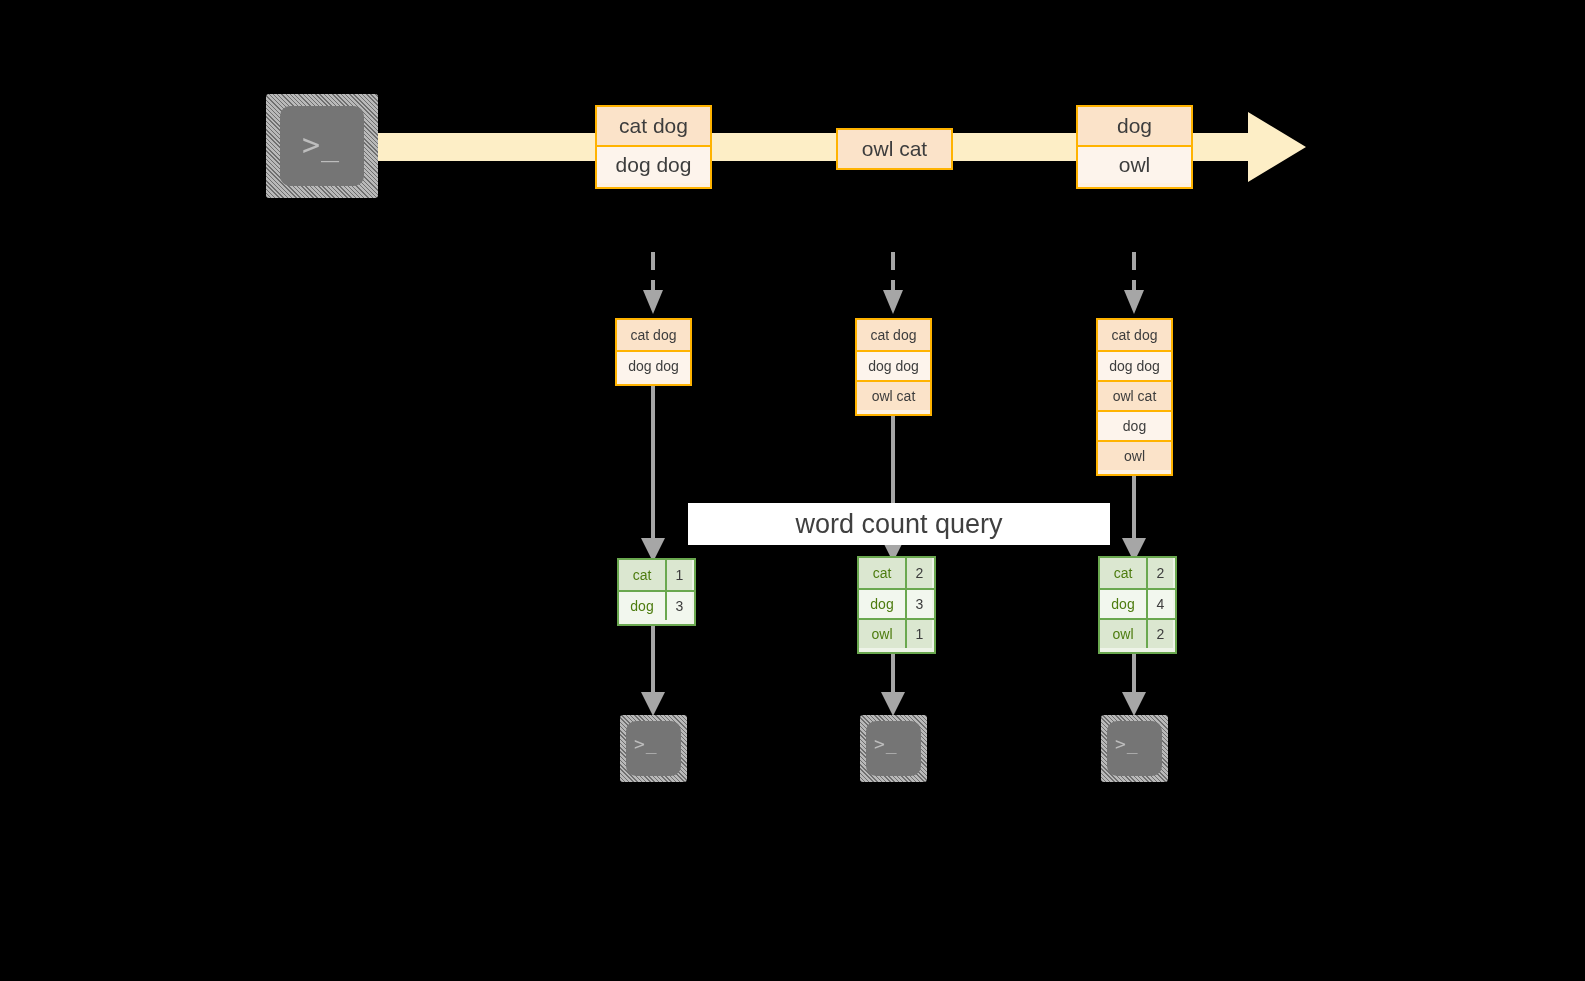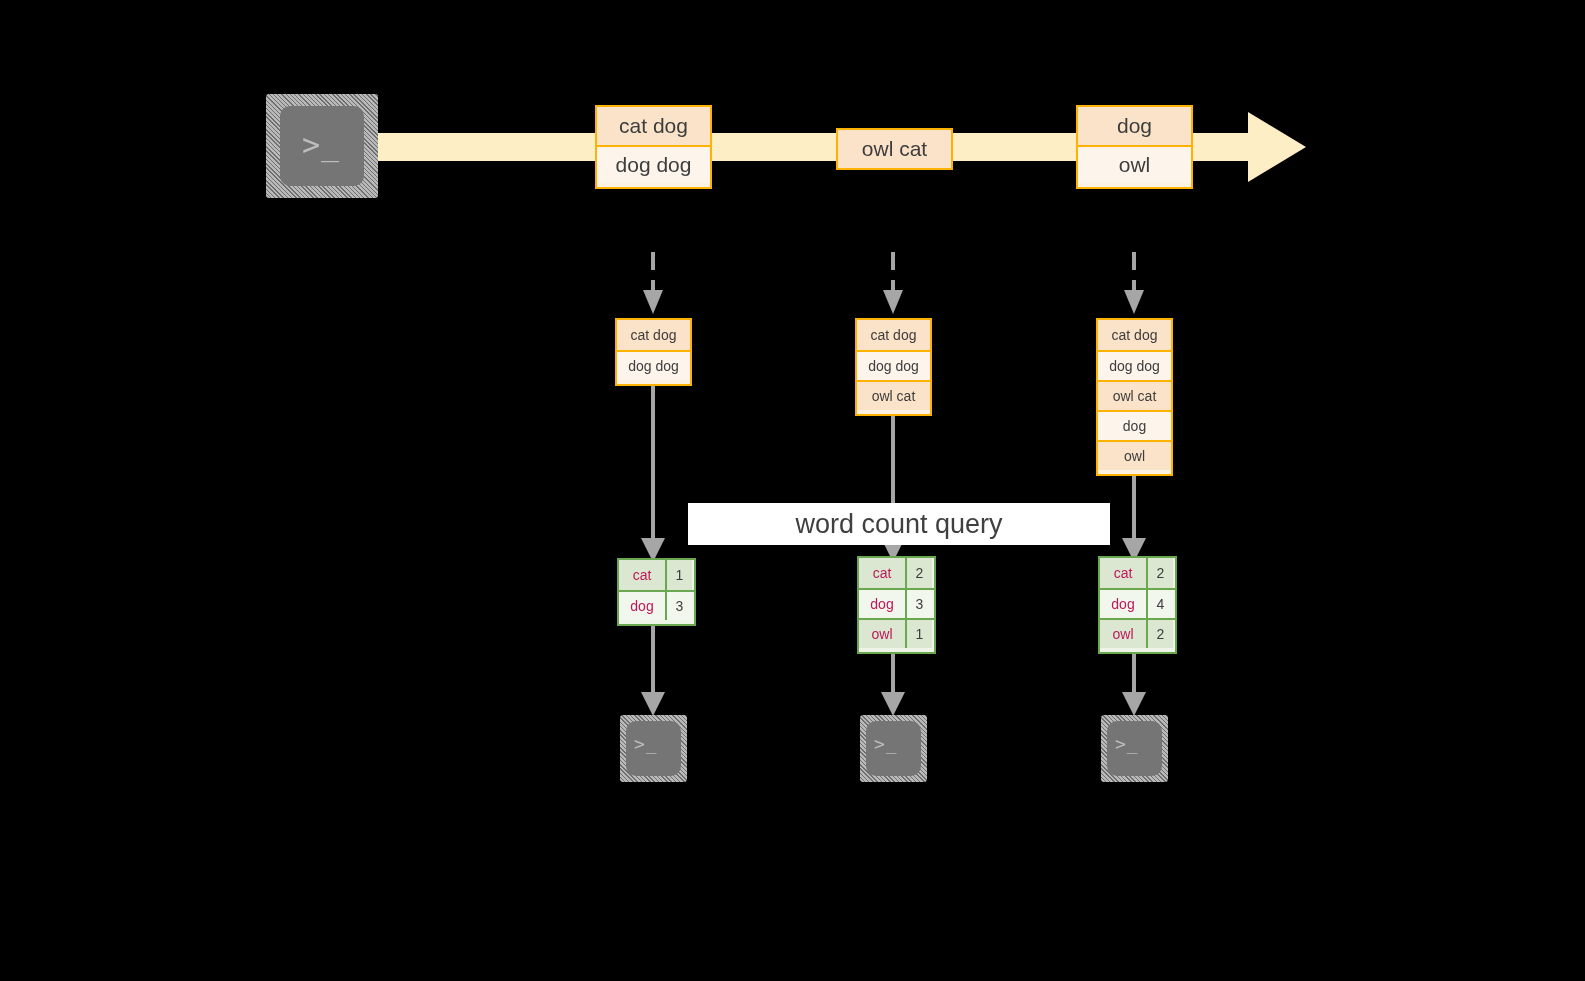--- a/index.html
+++ b/index.html
@@ -93,21 +93,21 @@
     box-sizing: border-box;
   }
   .trow + .trow { border-top: 2px solid #6aa84f; }
   .tcell-word {
     width: 48px;
     box-sizing: border-box;
     display: flex;
     align-items: center;
     justify-content: center;
     border-right: 2px solid #6aa84f;
-    color: #be185d;
+    color: #4d7c0f;
   }
   .tcell-count {
     width: 25px;
     box-sizing: border-box;
     display: flex;
     align-items: center;
     justify-content: center;
     color: #3d3d3d;
   }
   .trow.shade-a .tcell-word { background: #dbe7d0; }

